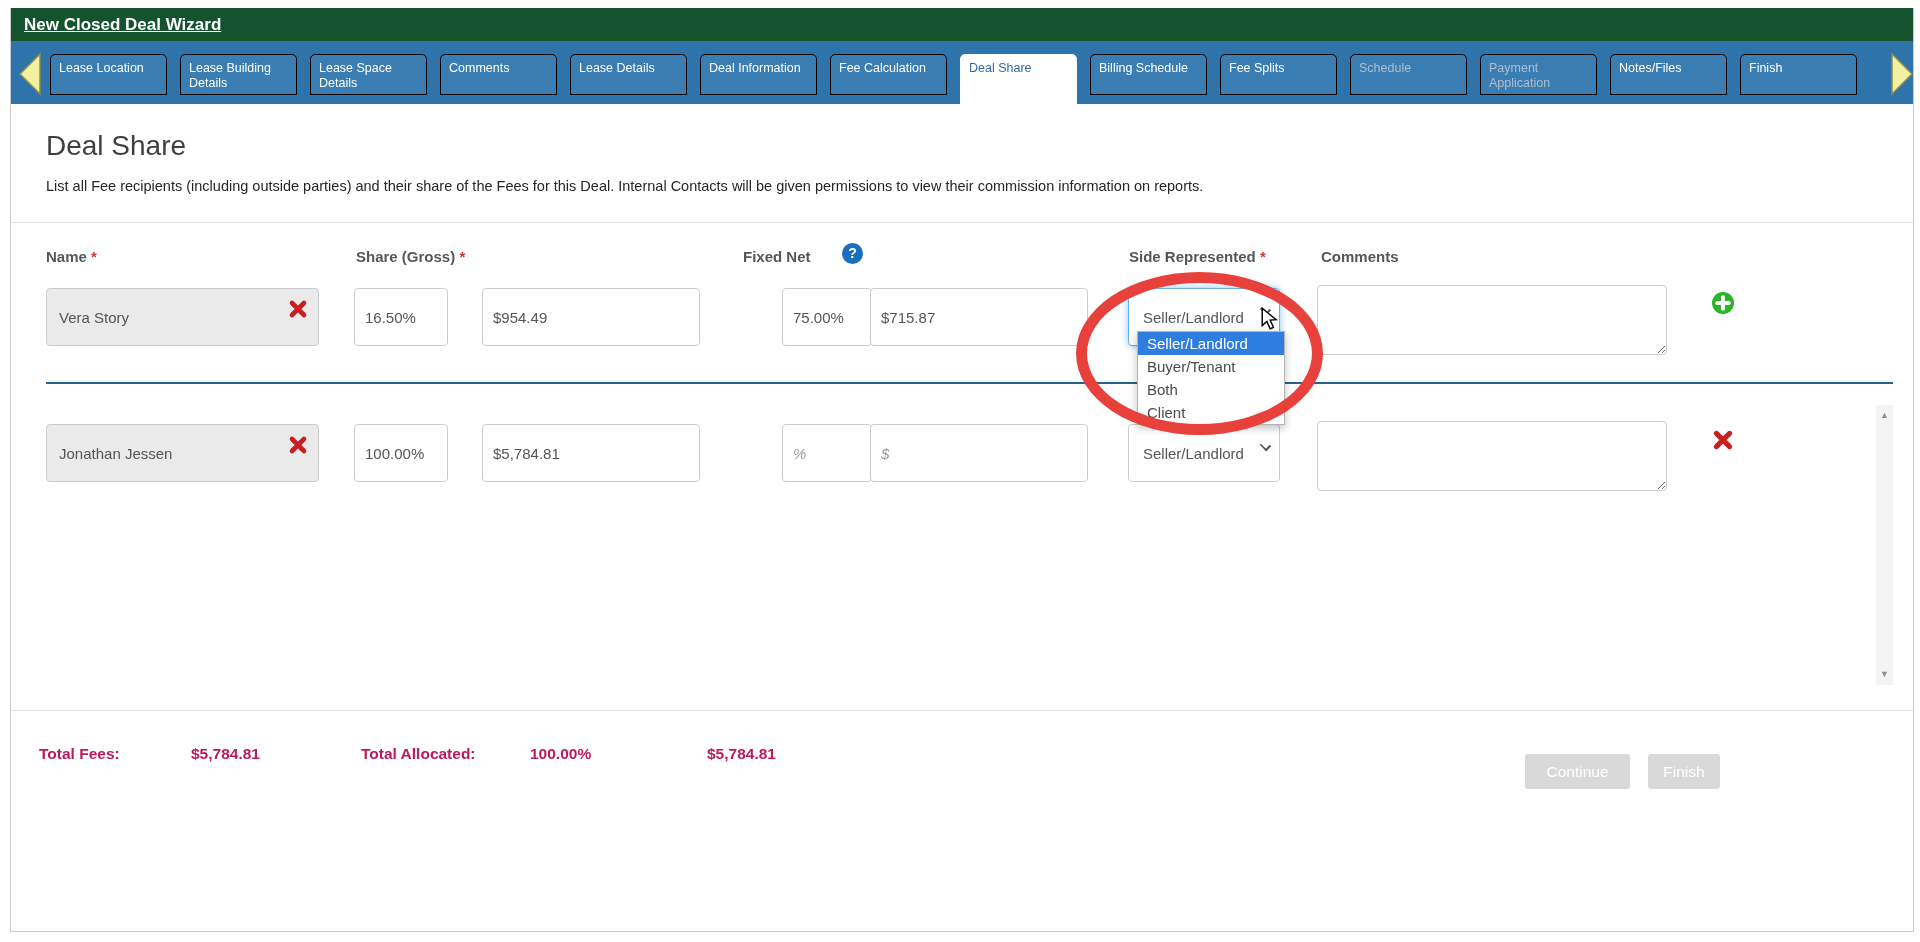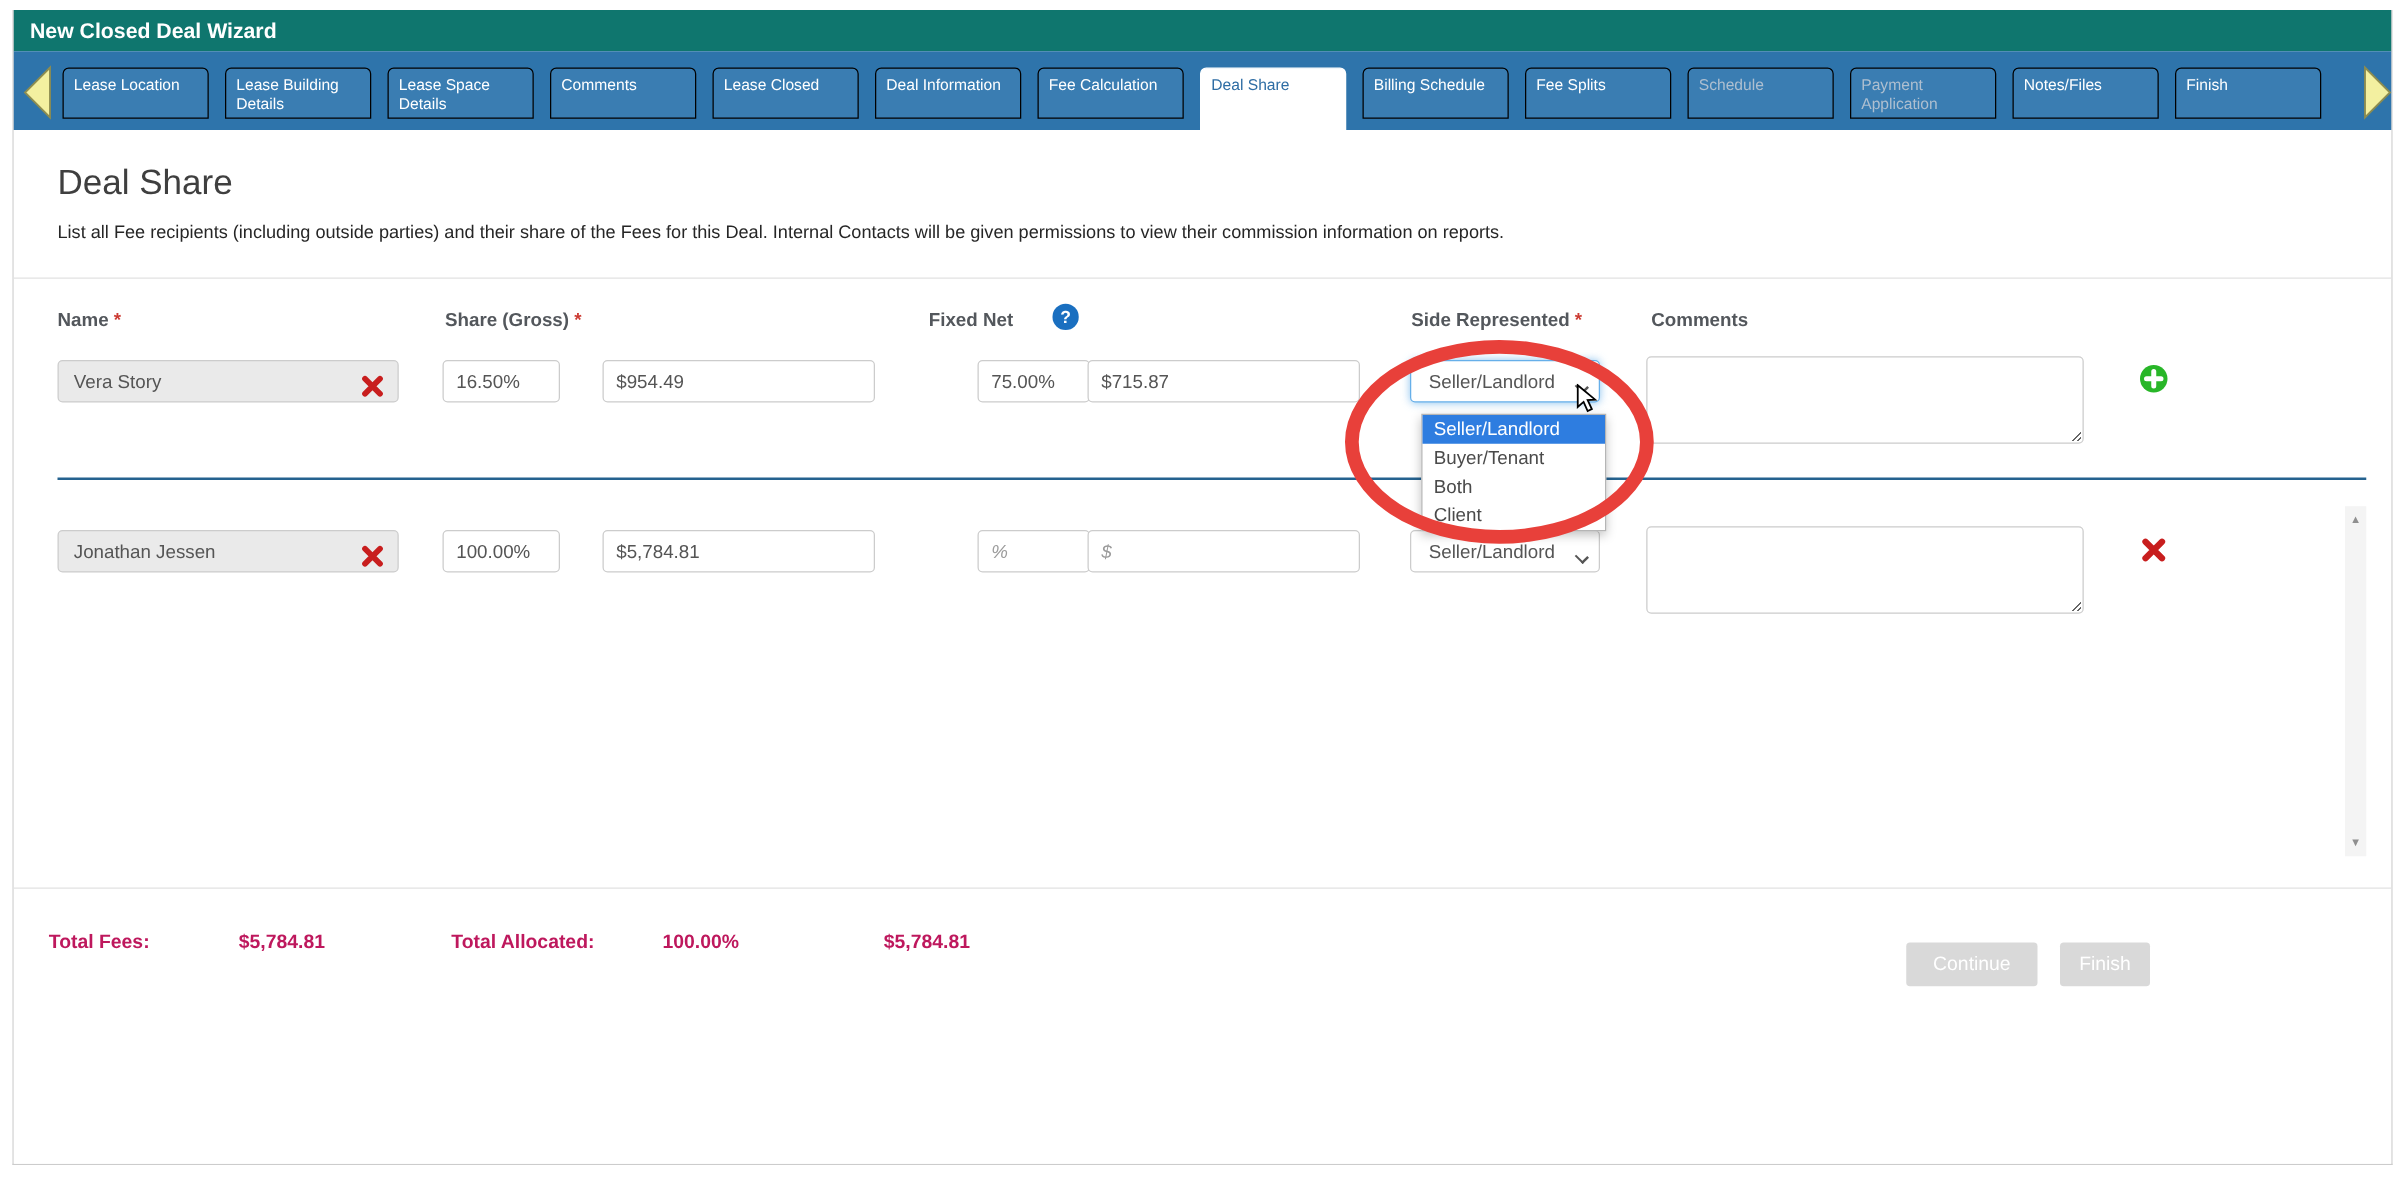--- a/index.html
+++ b/index.html
@@ -2,22 +2,22 @@
 <html><head>
 <meta charset="utf-8">
 <style>
   * { margin:0; padding:0; box-sizing:border-box; }
   html,body { width:1920px; height:942px; background:#ffffff; font-family:"Liberation Sans", sans-serif; overflow:hidden; }
 
   .panel { position:absolute; left:10px; top:8px; width:1904px; height:924px; background:#ffffff;
            border:1px solid #cccccc; border-top:none; }
 
   
-  .titlebar { position:absolute; left:0; top:0; width:100%; height:33px; background:#0f766e;
-              color:#ffffff; font-size:17px; font-weight:bold; line-height:33px; padding-left:13px; }
+  .titlebar { position:absolute; left:0; top:0; width:100%; height:33px; background:#14532d;
+              color:#ffffff; font-size:17px; font-weight:bold; line-height:33px; padding-left:13px;text-decoration:underline; }
 
   
   .tabstrip { position:absolute; left:0; top:33px; width:100%; height:63px; background:#2e74ab; }
   .nav-arrow { position:absolute; top:11px; width:24px; height:44px; cursor:pointer; }
   .nav-arrow.left  { left:7px; }
   .nav-arrow.right { left:1879px; }
   .tabs { position:absolute; left:39px; top:13px; display:flex; gap:13px; }
   .tab { width:117px; height:41px; background:#3a7db2; border:1px solid #000000; border-radius:5px 5px 0 0;
          color:#ffffff; font-size:12.5px; line-height:1.22; padding:6px 8px; cursor:pointer; overflow:hidden; }
   .tab.active { background:#ffffff; border-color:#ffffff; color:#2e6da4; height:60px; z-index:3; }
@@ -33,21 +33,21 @@
   
   .col-head { position:absolute; top:144px; font-size:15px; font-weight:bold; color:#53575c; }
   .req { color:#cc3b33; font-weight:bold; }
   .help-icon { position:absolute; left:831px; top:139px; width:21px; height:21px; border-radius:50%;
                background:#1a6fc0; color:#ffffff; font-size:14px; font-weight:bold; text-align:center;
                line-height:21px; cursor:pointer; }
 
   
   .row { position:absolute; left:0; width:100%; height:42px; }
   .row1 { top:184px; } .row2 { top:320px; }
-  .field { position:absolute; top:0; height:34px; border:1px solid #cccccc; border-radius:4px;
+  .field { position:absolute; top:0; height:58px; border:1px solid #cccccc; border-radius:4px;
            font-size:15px; color:#555555; background:#ffffff; font-family:"Liberation Sans", sans-serif; }
   .namebox { background:#eaeaea; display:flex; align-items:center; padding-left:12px; color:#555; }
   .namebox .rm { position:absolute; right:10px; top:10px; }
   input.field { padding:0 10px; outline:none; }
   .ta-right { text-align:left; }
   .pct-clip { text-align:left; padding-left:30px; padding-right:0; }
   input::placeholder { color:#9b9b9b; font-style:italic; }
   .f-name { left:35px;  width:273px; }
   .f-pct  { left:343px; width:94px;  }
   .f-amt  { left:471px; width:218px; }
@@ -105,21 +105,21 @@
     <div class="nav-arrow left">
       <svg width="24" height="44" viewBox="0 0 24 44">
           <polygon points="22,2 22,42 2,22" fill="#f3f0a0" stroke="#8c8c50" stroke-width="1.5"></polygon>
         </svg>
     </div>
     <div class="tabs">
       <div class="tab"><span class="tab-label">Lease Location</span></div>
       <div class="tab"><span class="tab-label">Lease Building Details</span></div>
       <div class="tab"><span class="tab-label">Lease Space Details</span></div>
       <div class="tab"><span class="tab-label">Comments</span></div>
-      <div class="tab"><span class="tab-label">Lease Closed</span></div>
+      <div class="tab"><span class="tab-label">Lease Details</span></div>
       <div class="tab"><span class="tab-label">Deal Information</span></div>
       <div class="tab"><span class="tab-label">Fee Calculation</span></div>
       <div class="tab active"><span class="tab-label">Deal Share</span></div>
       <div class="tab"><span class="tab-label">Billing Schedule</span></div>
       <div class="tab"><span class="tab-label">Fee Splits</span></div>
       <div class="tab disabled"><span class="tab-label">Schedule</span></div>
       <div class="tab disabled"><span class="tab-label">Payment Application</span></div>
       <div class="tab"><span class="tab-label">Notes/Files</span></div>
       <div class="tab"><span class="tab-label">Finish</span></div>
     </div>

